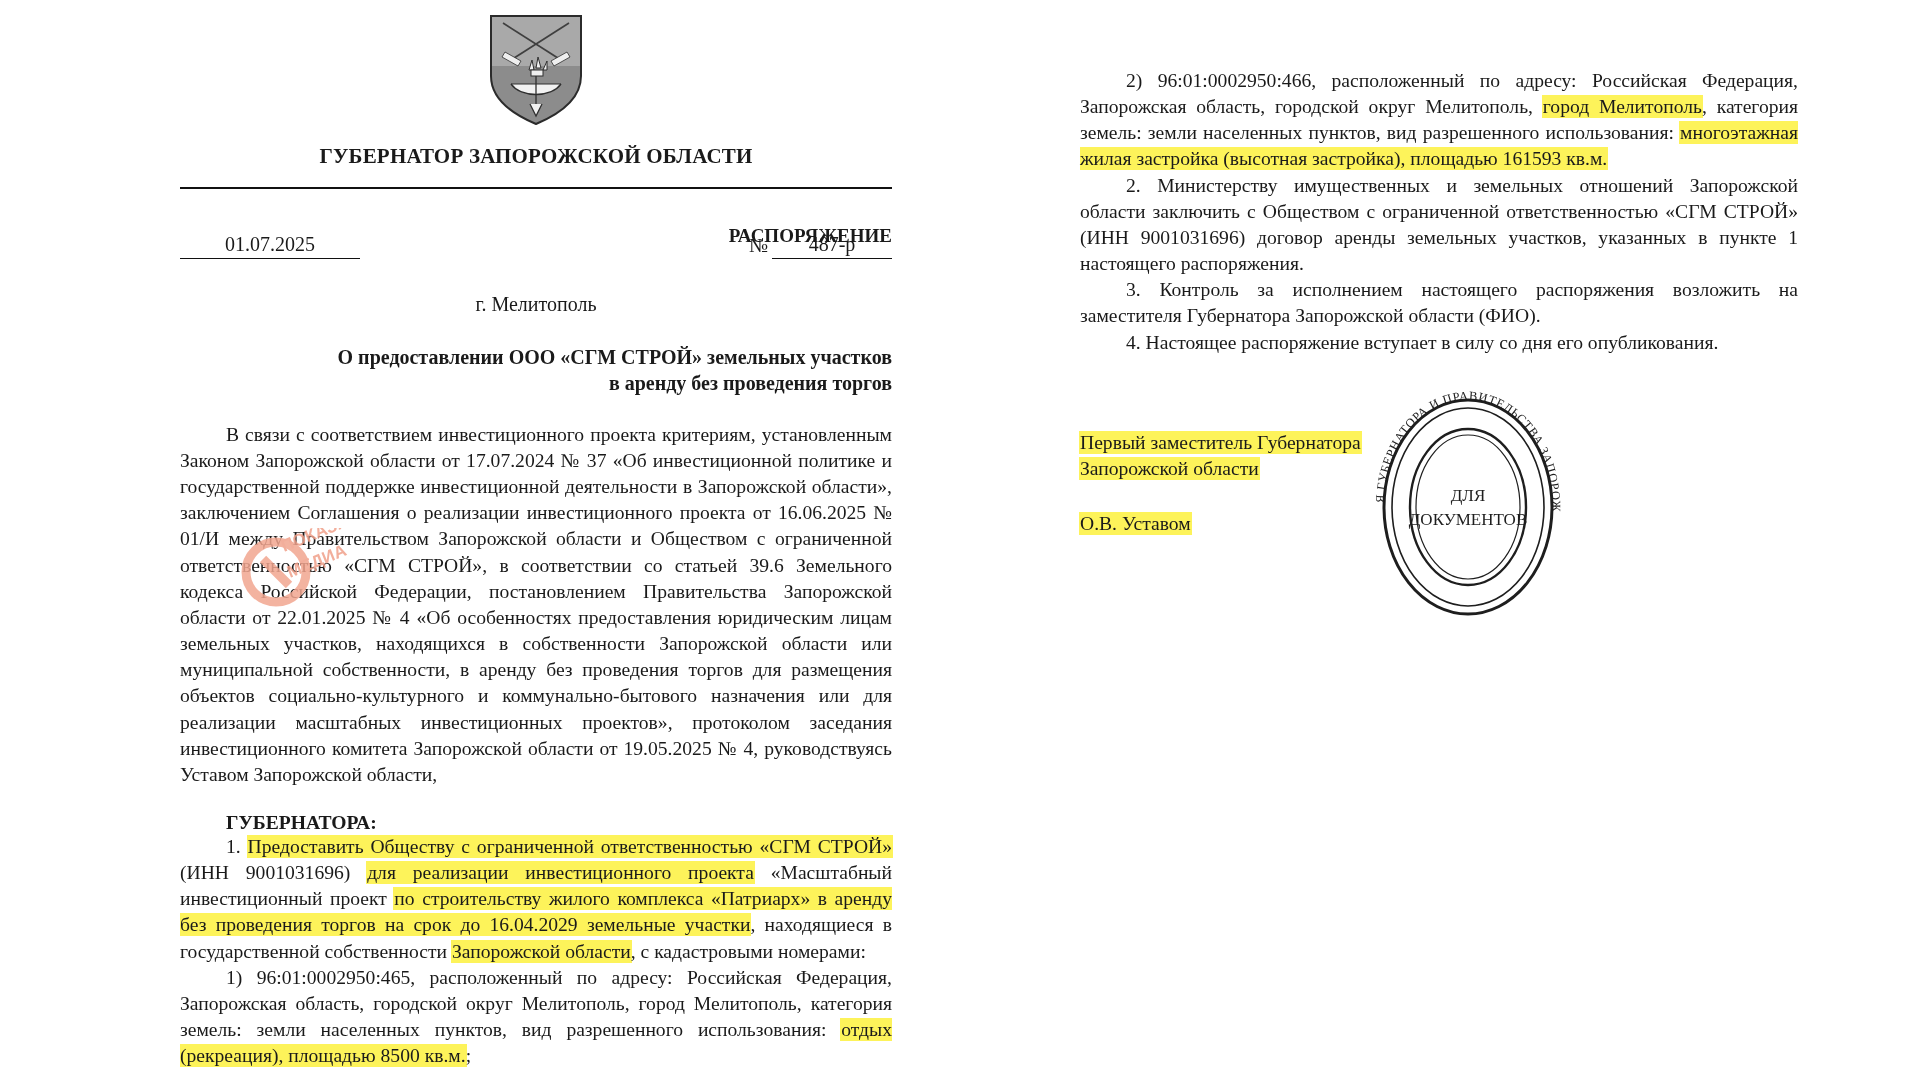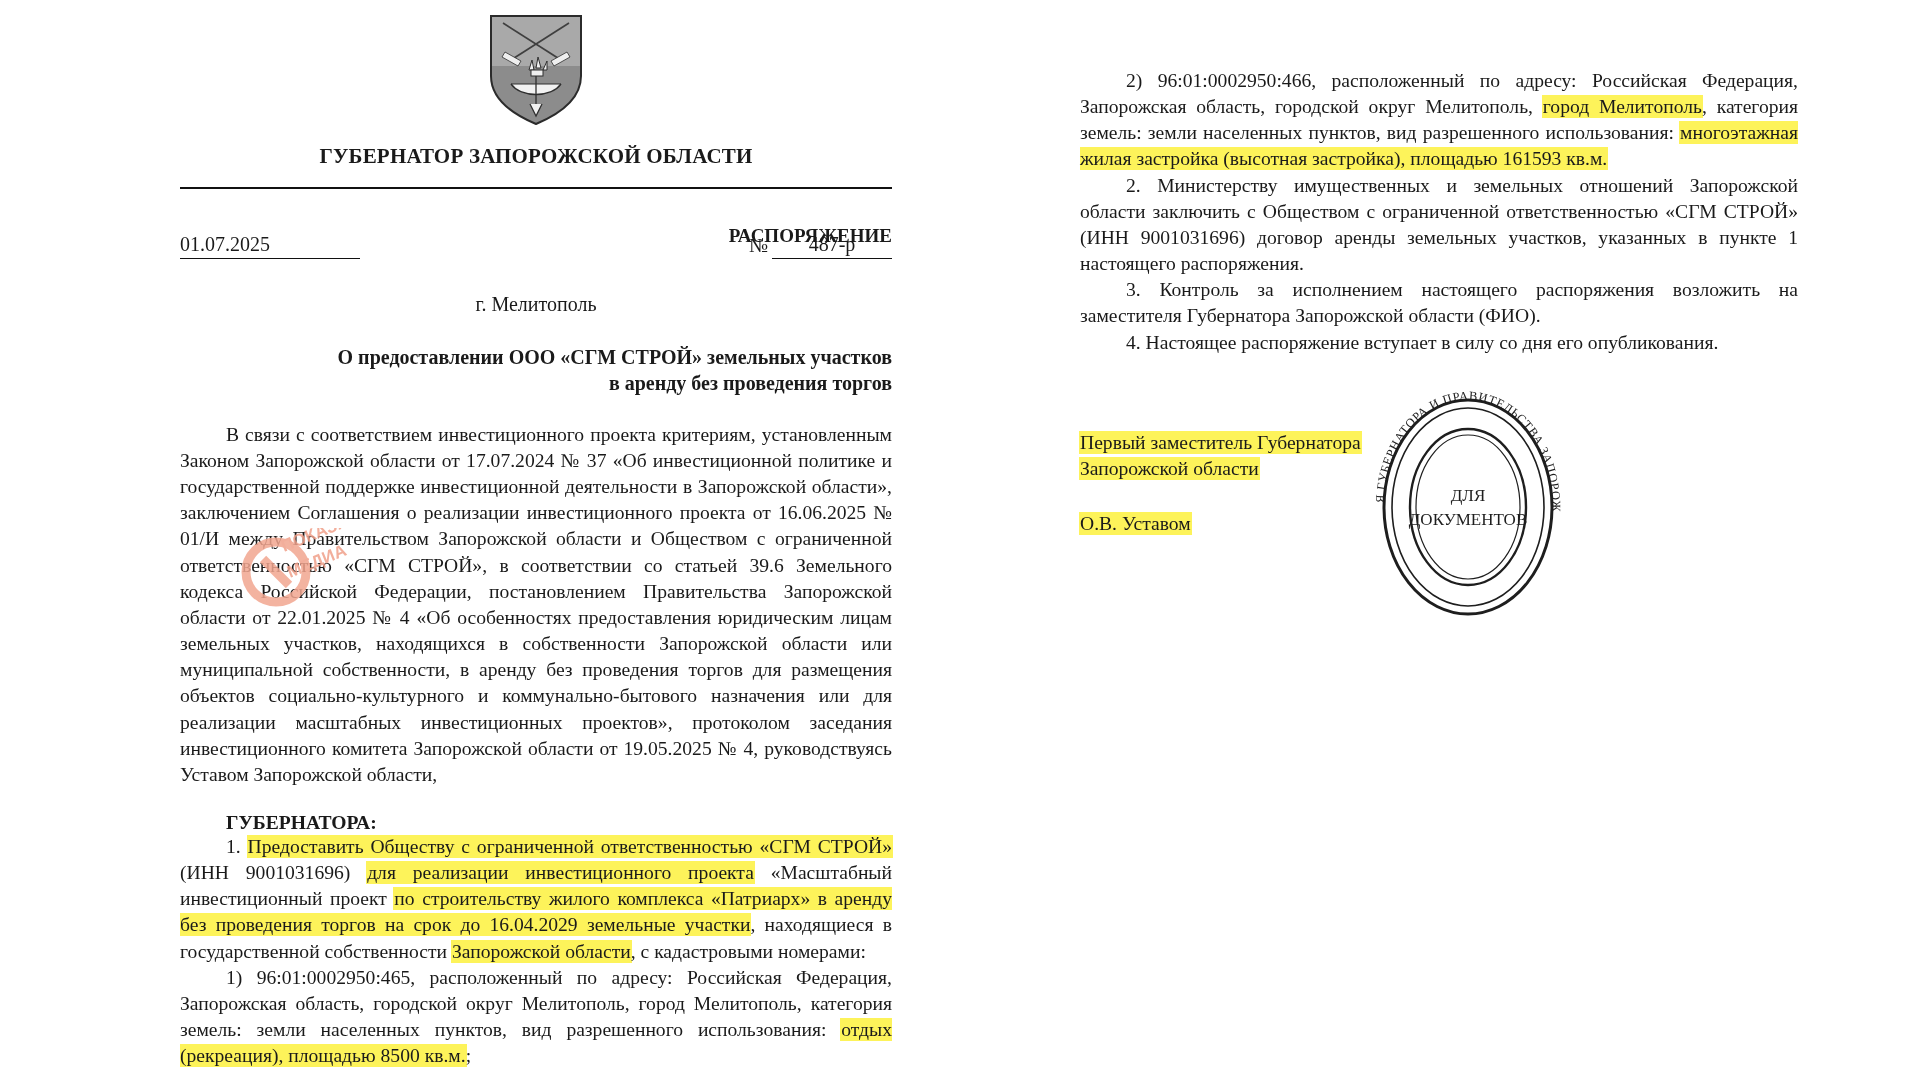--- a/index.html
+++ b/index.html
@@ -62,21 +62,21 @@
   }
 
   .meta-row {
     display: flex;
     align-items: flex-end;
     justify-content: space-between;
     margin-top: -14px;
   }
   .date-field {
     width: 180px;
-    text-align: left;
+    text-align: center;
     font-size: 20px;
     border-bottom: 1.6px solid #111;
     padding-bottom: 2px;
   }
   .num-field {
     display: flex;
     align-items: flex-end;
     gap: 4px;
     font-size: 20px;
   }

